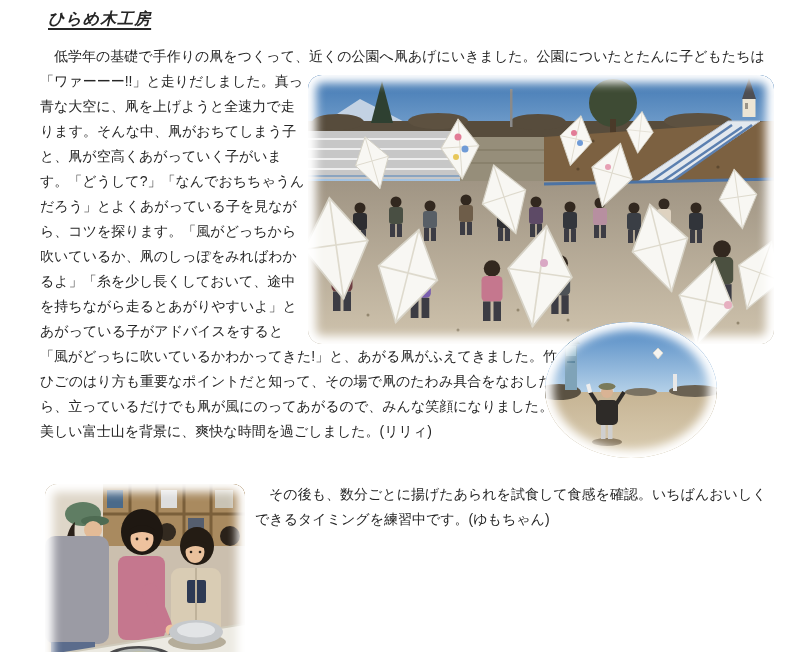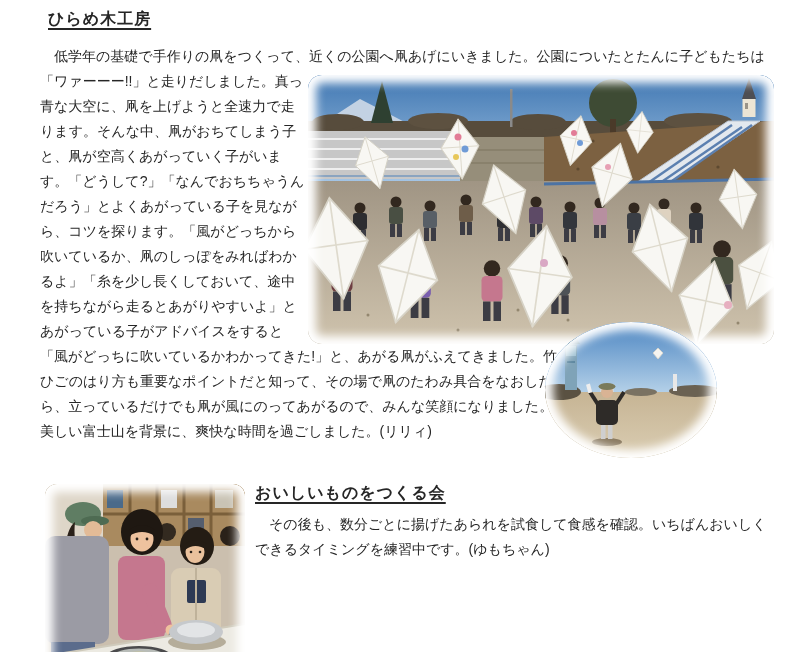--- a/index.html
+++ b/index.html
@@ -16,21 +16,21 @@
   }
   .sec-title{
     font-size:16px;
     font-weight:bold;
     line-height:22px;
     text-decoration:underline;
     text-decoration-thickness:1.5px;
     text-underline-offset:4px;
     letter-spacing:1px;
   }
-  #title1{margin:8px 0 14px 8px;}
+  #title1{margin:8px 0 14px 8px;font-style:italic;}
   .sec1-flow p{
     margin:0;
     font-size:14px;
     line-height:25px;
     text-align:left;
   }
   
   .float-main{
     float:right;
     width:466px;height:300px;
@@ -316,18 +316,17 @@
           </g>
 
         <polygon points="138,196 166,186 190,198 176,210 144,210" fill="#d8d8da"></polygon>
         <g stroke="#a8a8ac" stroke-width="1">
             <line x1="146" y1="204" x2="170" y2="192"></line>
             <line x1="156" y1="208" x2="182" y2="198"></line>
           </g>
       </svg>
     </div>
 
-    <h2 id="title2" class="sec-title">おいしいものをつくる会</h2>
 
     <p>　その後も、数分ごとに揚げたあられを試食して食感を確認。いちばんおいしくできるタイミングを練習中です。(ゆもちゃん)</p>
   </div>
 
 </div>
 
 </body></html>

